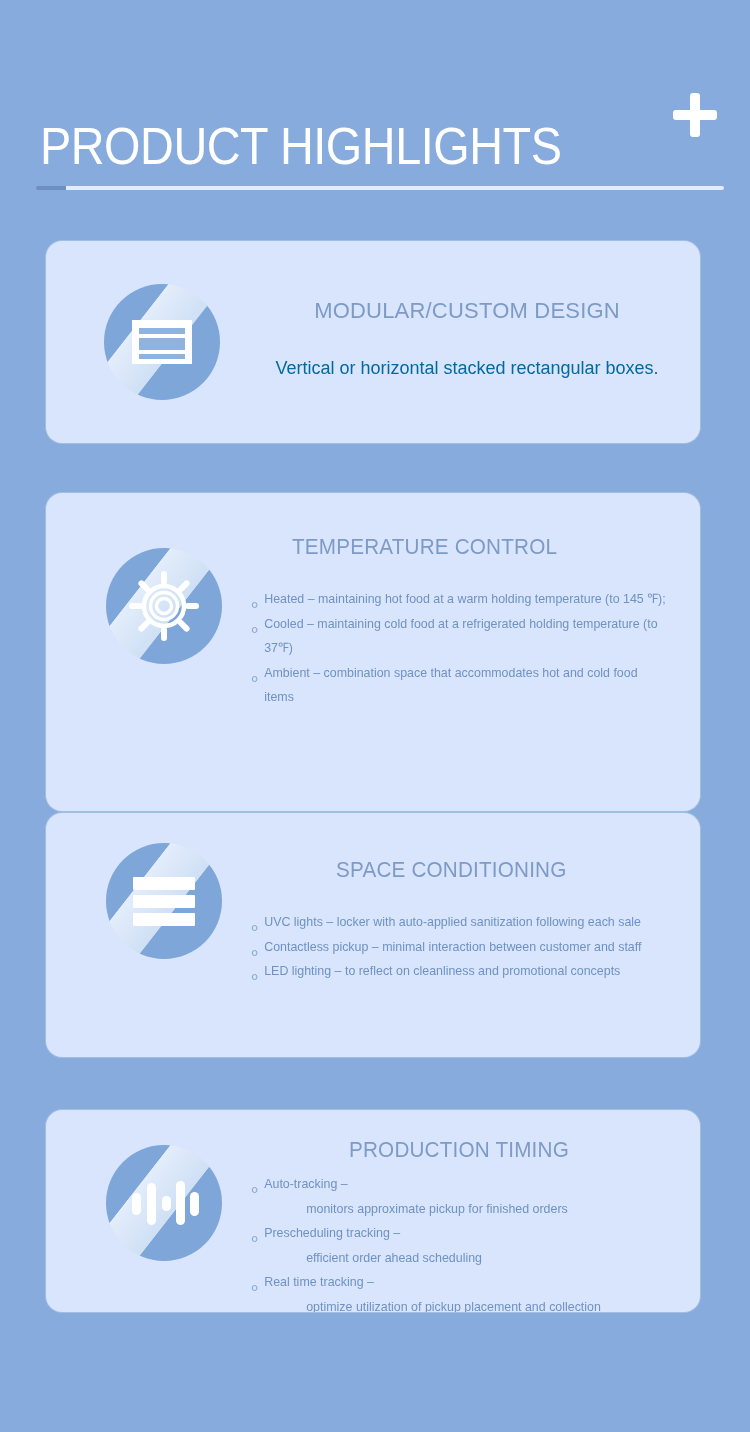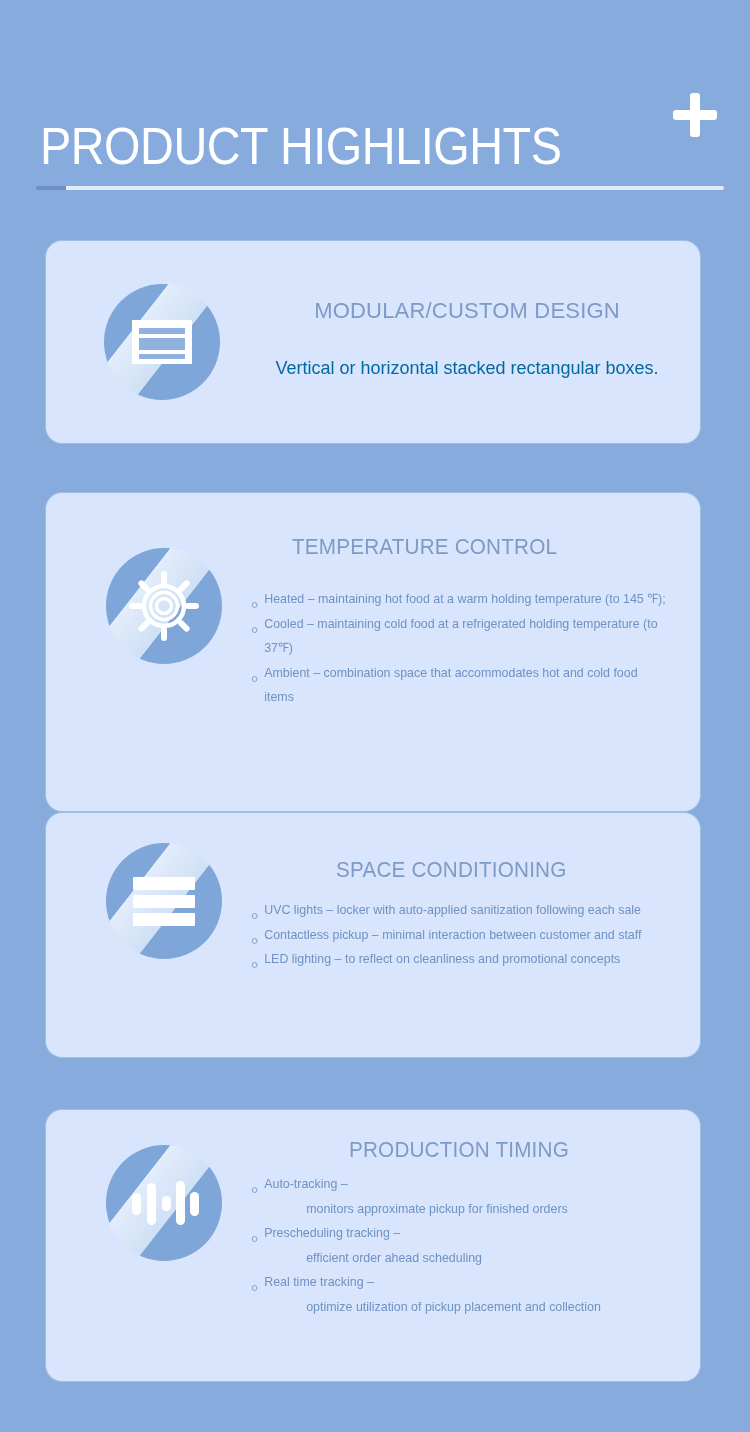--- a/index.html
+++ b/index.html
@@ -164,38 +164,38 @@
   }
   .bullets li .indent {
     display: block;
     padding-left: 44px;
   }
 
   
   #card-1 { top: 241px;  height: 202px; }
   #card-2 { top: 493px;  height: 318px; }
   #card-3 { top: 813px;  height: 244px; text-decoration: underline; }
-  #card-4 { top: 1110px; height: 271px; }
+  #card-4 { top: 1110px; height: 202px; }
 
   #card-1 .icon-wrap { left: 58px; top: 43px; }
   #card-2 .icon-wrap { left: 60px; top: 55px; }
   #card-3 .icon-wrap { left: 60px; top: 30px; }
   #card-4 .icon-wrap { left: 60px; top: 35px; }
 
   #card-1 .card-body { left: 206px; top: 56px; width: 430px; text-align: center; }
   #card-1 .card-title { display: inline-block; transform: none; }
   #card-1 .card-sub { margin-top: 32px; transform: none; }
 
   #card-2 .card-body { left: 201px; top: 40px; width: 440px; }
   #card-2 .card-title { margin-left: 45px; }
   #card-2 .bullets   { margin-top: 26px; width: 442px; }
 
   #card-3 .card-body { left: 201px; top: 43px; width: 440px; }
   #card-3 .card-title { margin-left: 89px; }
-  #card-3 .bullets   { margin-top: 14px; width: 438px; }
+  #card-3 .bullets   { margin-top: 26px; width: 438px; }
 
   #card-4 .card-body { left: 201px; top: 26px; width: 448px; }
   #card-4 .card-title { margin-left: 102px; }
   #card-4 .bullets   { margin-top: 8px; width: 448px; }
 </style>
 </head>
 <body>
 
 <div class="header">
   <div class="page-title">PRODUCT HIGHLIGHTS</div>

